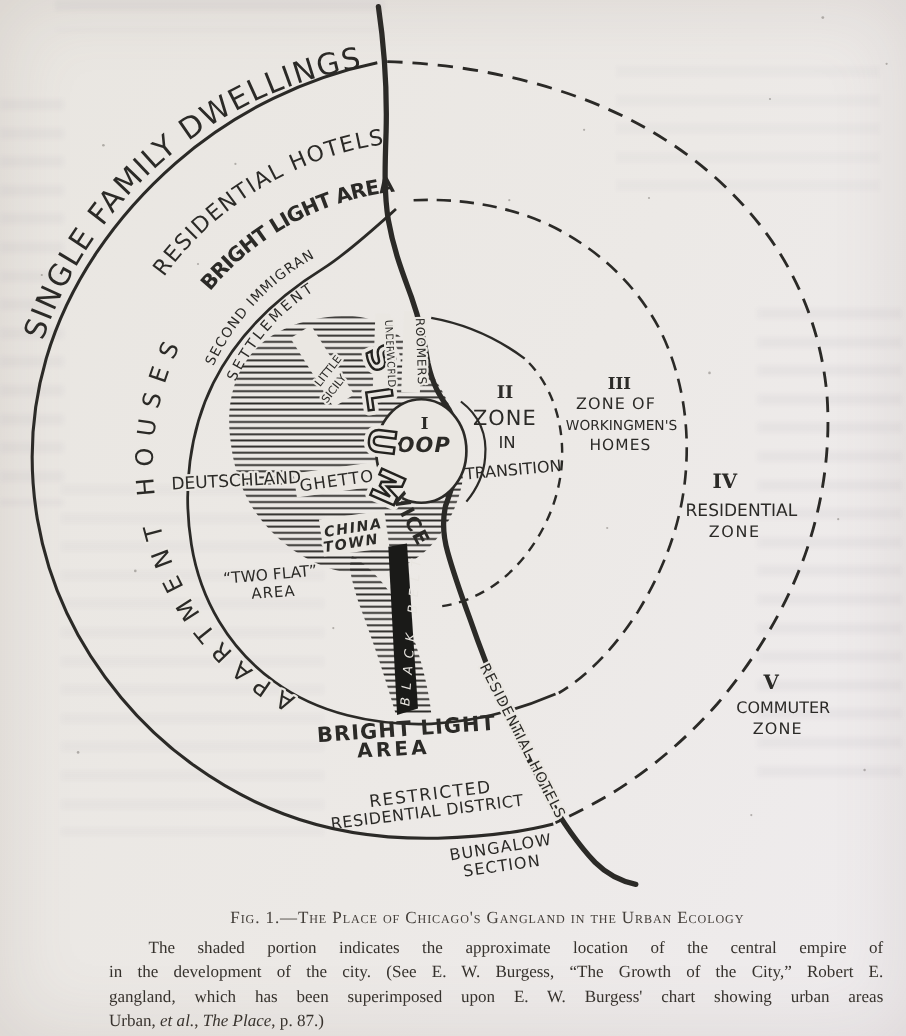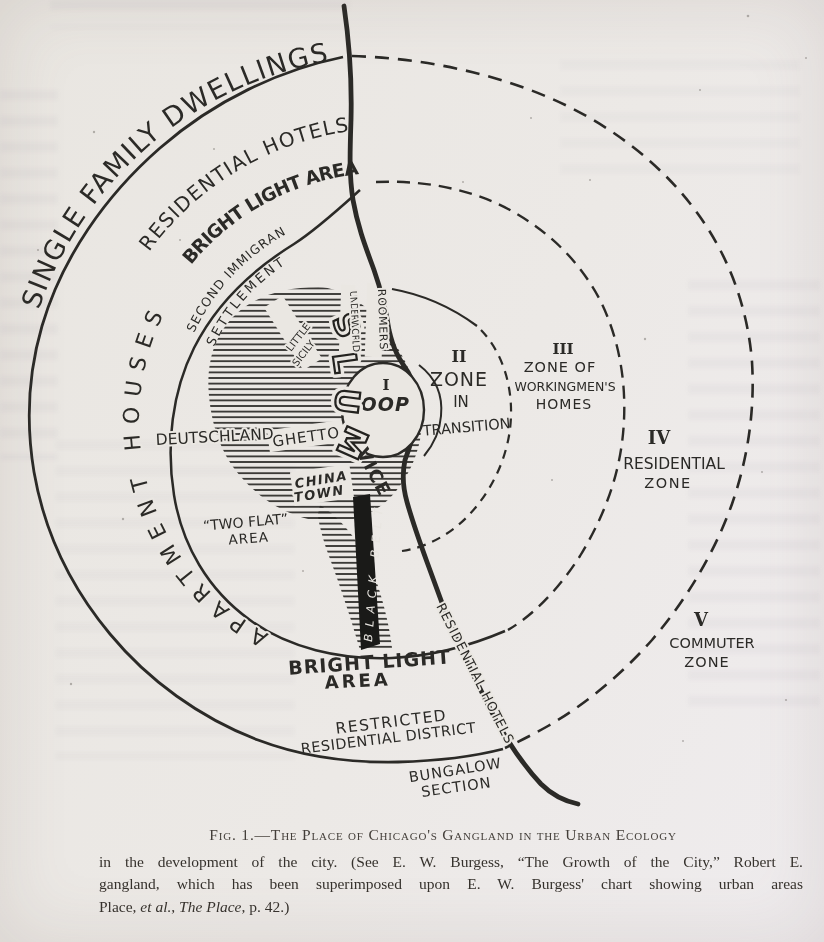--- a/index.html
+++ b/index.html
@@ -221,19 +221,20 @@
       <circle cx="38" cy="250" r="1"></circle>
     <circle cx="552" cy="480" r="1"></circle>
       <circle cx="700" cy="90" r="1"></circle>
       <circle cx="180" cy="240" r="1"></circle>
   </g>
 </svg>
 
 <div class="caption">
   <div class="cap-head">Fig. 1.—The Place of Chicago's Gangland in the Urban Ecology</div>
   <div class="cap-body">
+    <div class="jline indent">The shaded portion indicates the approximate location of the central empire of</div>
     <div class="jline">in the development of the city.  (See E. W. Burgess, “The Growth of the City,” Robert E.</div>
     <div class="jline">gangland, which has been superimposed upon E. W. Burgess' chart showing urban areas</div>
-    <div><span>Place, </span><span class="it">et al.</span><span>, </span><span class="it">The Place</span><span>, p. 42.)</span></div>
+    <div><span>Urban, </span><span class="it">et al.</span><span>, </span><span class="it">The Place</span><span>, p. 87.)</span></div>
   </div>
 </div>
 
 <div class="vignette"></div>
 
 </body></html>

